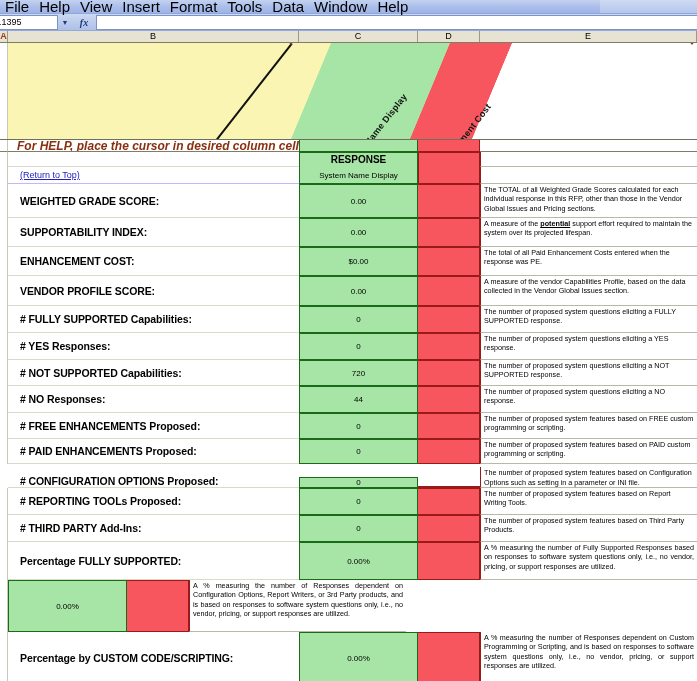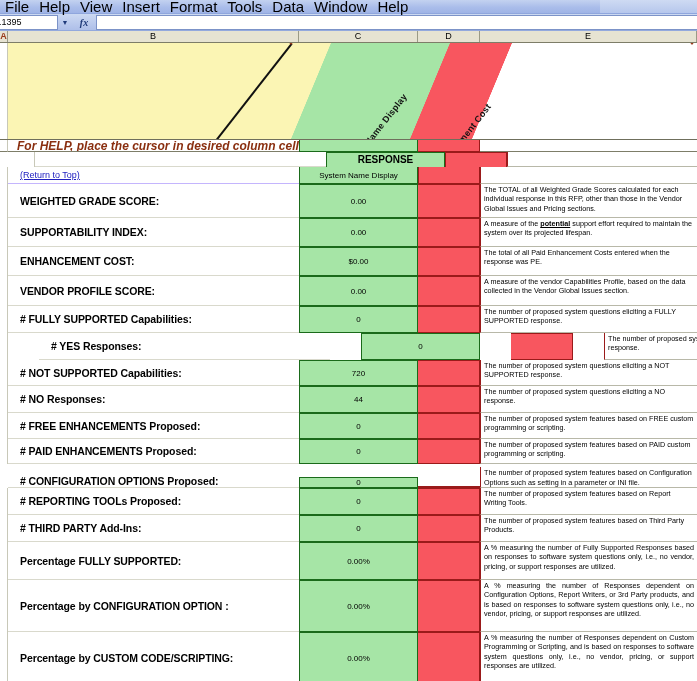--- a/index.html
+++ b/index.html
@@ -138,21 +138,21 @@
   }
   
   .help-row{height:12px;}
   .help-b{
     font-size:12px;font-weight:bold;font-style:italic;color:#8a2f10;
     line-height:12px;padding-left:9px;
     border-bottom:1px solid #7d7d68;
     background:#ffffff;
   }
   
-  .resp-row{height:15px;padding-left:27px;}
+  .resp-row{height:15px;}
   .resp-c{
     background:#a6e5a6;
     border:1px solid #1a6a1a;border-bottom:none;
     text-align:center;font-size:10px;font-weight:bold;color:#000;
     line-height:14px;
   }
   .resp-d{background:#f8565f;border:1px solid #9a1a1a;border-bottom:none;}
   
   .sub-row{height:17px;}
   .sub-b{
@@ -311,21 +311,21 @@
         <div class="cell cD d-d"></div>
         <div class="cell cE d-e">A measure of the vendor Capabilities Profile, based on the data collected in the Vendor Global Issues section.</div>
       </div>
       <div class="row" style="height: 27px;">
         <div class="cell cA d-a"></div>
         <div class="cell cB d-b"># FULLY SUPPORTED Capabilities:</div>
         <div class="cell cC d-c">0</div>
         <div class="cell cD d-d"></div>
         <div class="cell cE d-e">The number of proposed system questions eliciting a FULLY SUPPORTED response.</div>
       </div>
-      <div class="row" style="height: 27px; gap: 31px;">
+      <div class="row" style="height: 27px;">
         <div class="cell cA d-a"></div>
         <div class="cell cB d-b"># YES Responses:</div>
         <div class="cell cC d-c">0</div>
         <div class="cell cD d-d"></div>
         <div class="cell cE d-e">The number of proposed system questions eliciting a YES response.</div>
       </div>
       <div class="row" style="height: 26px;">
         <div class="cell cA d-a"></div>
         <div class="cell cB d-b"># NOT SUPPORTED Capabilities:</div>
         <div class="cell cC d-c">720</div>
@@ -376,21 +376,20 @@
       </div>
       <div class="row" style="height: 38px;">
         <div class="cell cA d-a"></div>
         <div class="cell cB d-b">Percentage FULLY SUPPORTED:</div>
         <div class="cell cC d-c">0.00%</div>
         <div class="cell cD d-d"></div>
         <div class="cell cE d-e just">A % measuring the number of Fully Supported Responses based on responses to software system questions only, i.e., no vendor, pricing, or support responses are utilized.</div>
       </div>
       <div class="row" style="height: 52px;">
         <div class="cell cA d-a"></div>
-        <div class="cell cB d-b">Percentage by CONFIGURATION OPTION :</div>
         <div class="cell cC d-c">0.00%</div>
         <div class="cell cD d-d"></div>
         <div class="cell cE d-e just">A % measuring the number of Responses dependent on Configuration Options, Report Writers, or 3rd Party products, and is based on responses to software system questions only, i.e., no vendor, pricing, or support responses are utilized.</div>
       </div>
       <div class="row" style="height: 52px;">
         <div class="cell cA d-a"></div>
         <div class="cell cB d-b">Percentage by CUSTOM CODE/SCRIPTING:</div>
         <div class="cell cC d-c">0.00%</div>
         <div class="cell cD d-d"></div>
         <div class="cell cE d-e just">A % measuring the number of Responses dependent on Custom Programming or Scripting, and is based on responses to software system questions only, i.e., no vendor, pricing, or support responses are utilized.</div>

